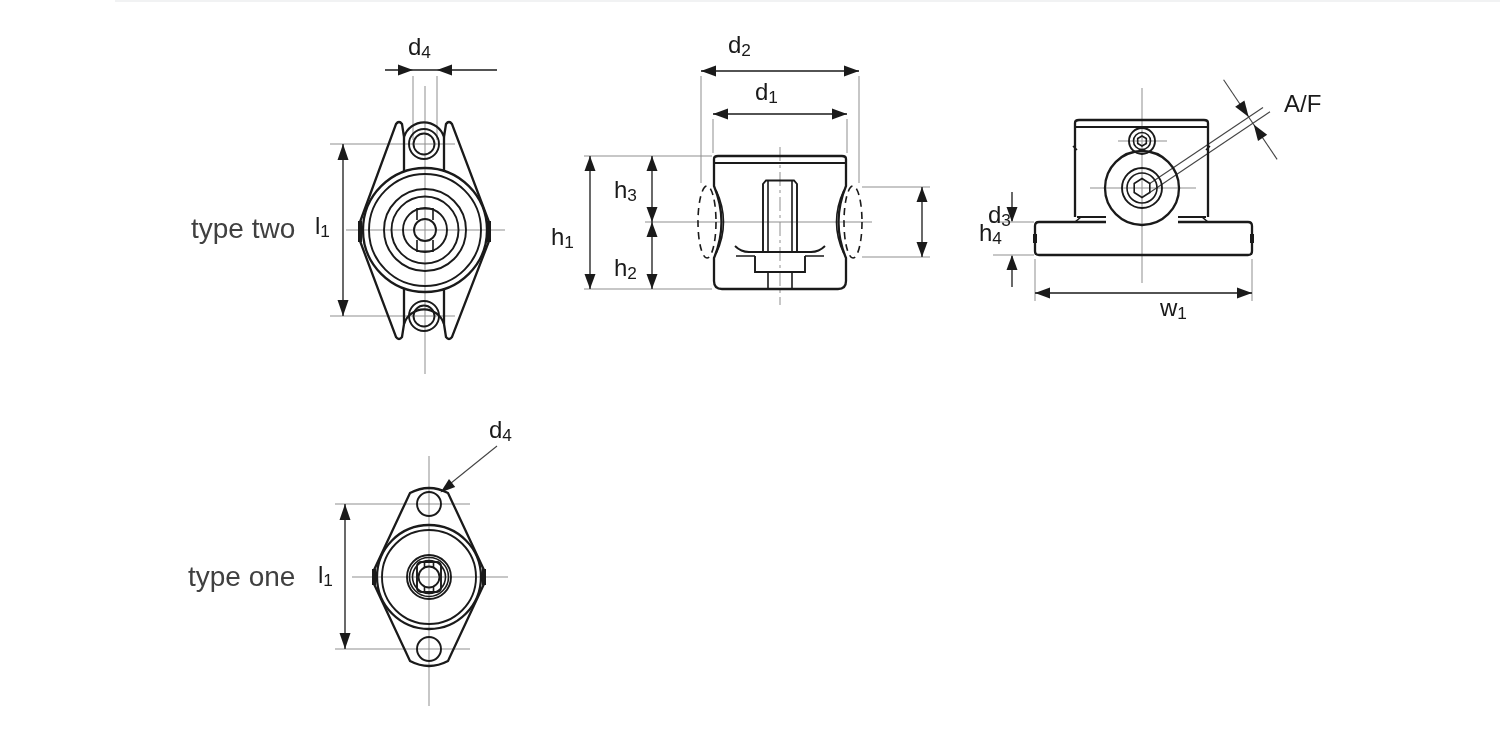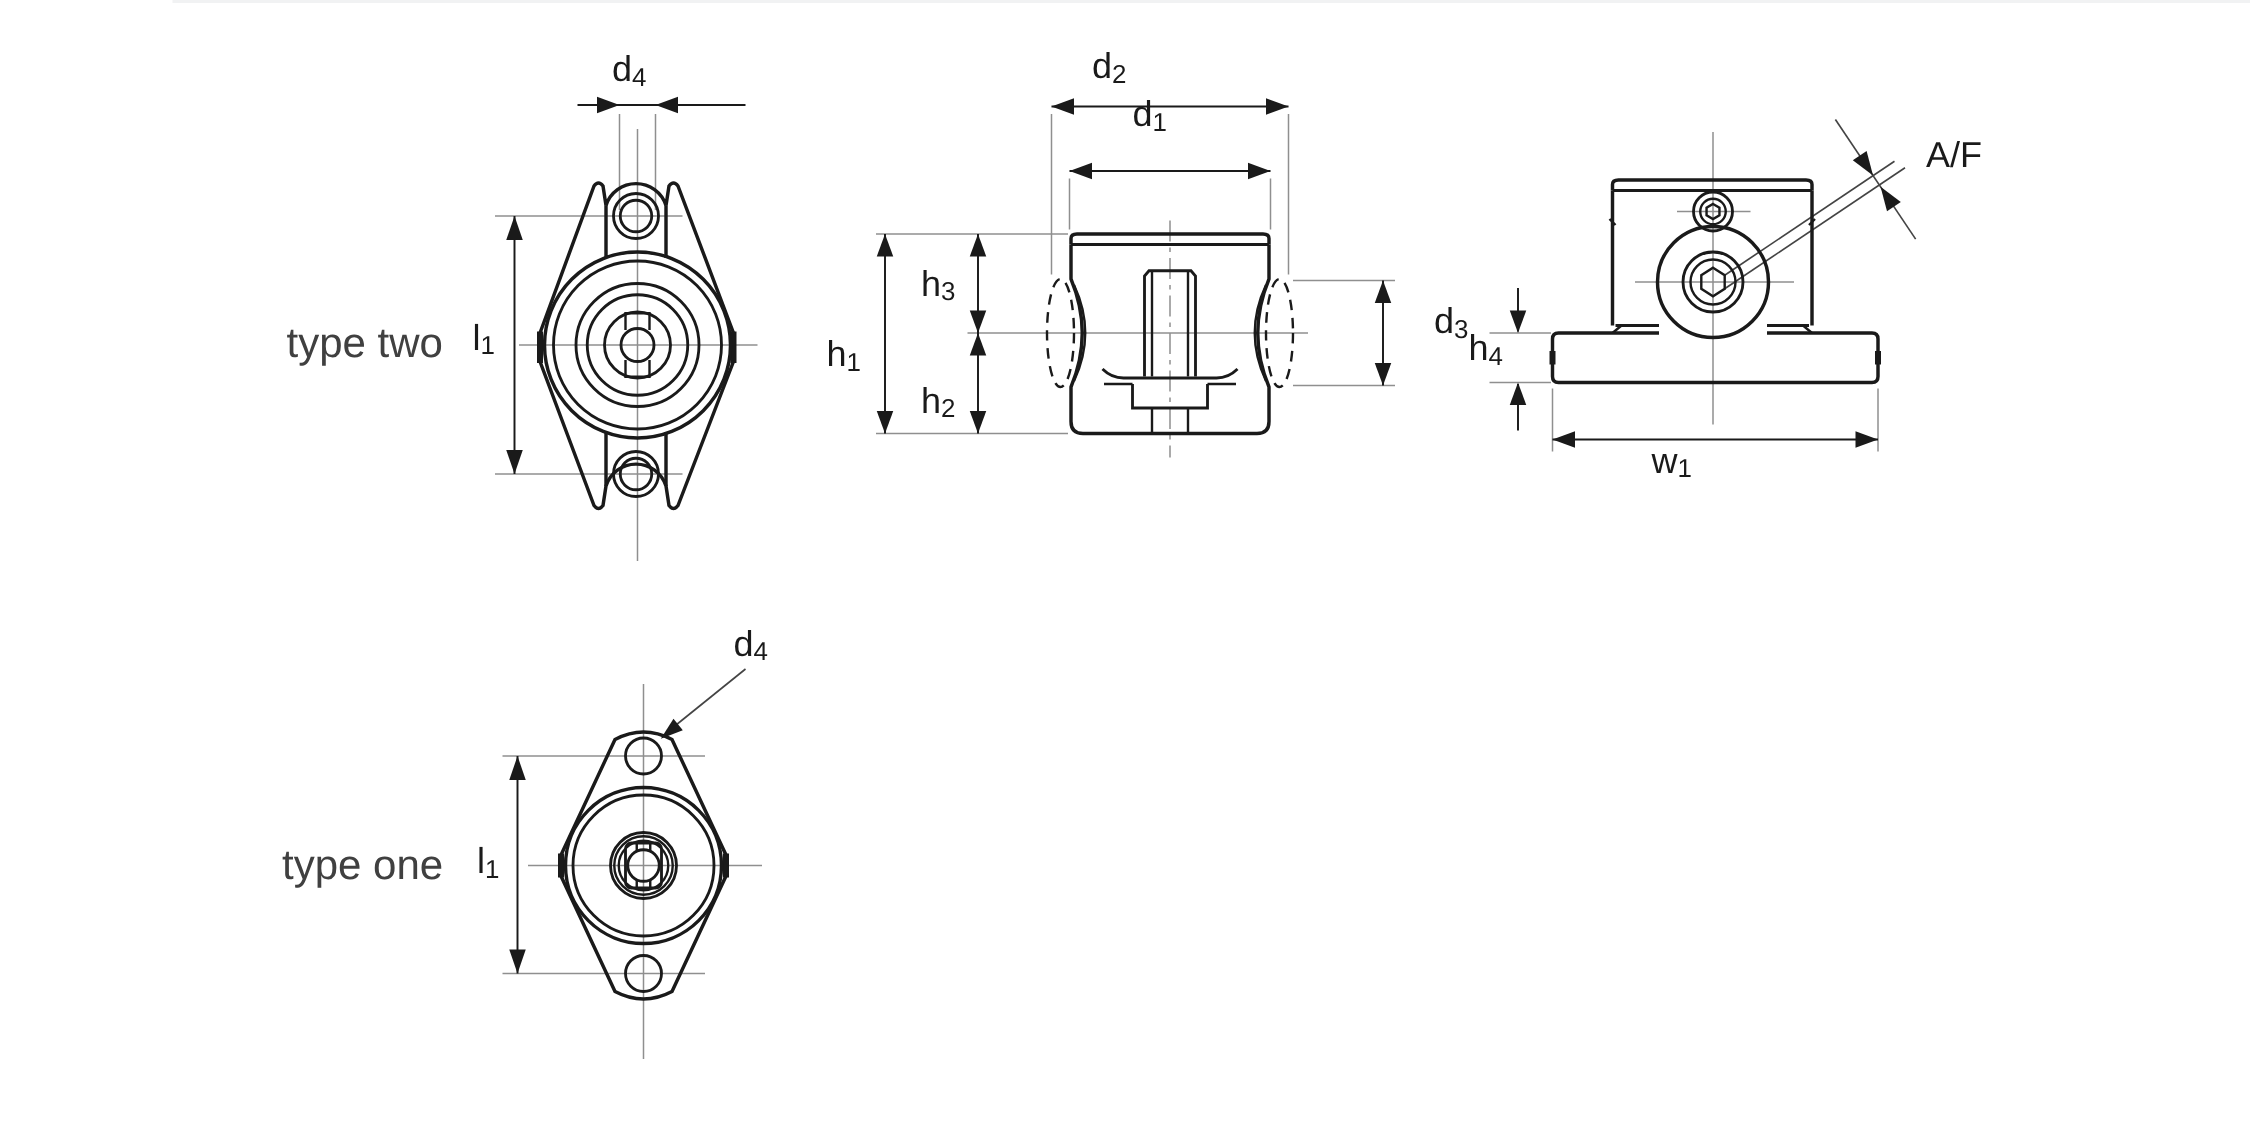--- a/index.html
+++ b/index.html
@@ -255,43 +255,43 @@
   <div class="lbl" style="left:408px;top:35px">
     <span>d</span><sub>4</sub>
   </div>
   <div class="lbl" style="left:315px;top:214px">
     <span>l</span><sub>1</sub>
   </div>
 
   <div class="lbl" style="left:728px;top:33px">
     <span>d</span><sub>2</sub>
   </div>
-  <div class="lbl" style="left:755px;top:65px">
+  <div class="lbl" style="left:755px;top:80px">
     <span>d</span><sub>1</sub>
   </div>
   <div class="lbl" style="left:551px;top:225px">
     <span>h</span><sub>1</sub>
   </div>
   <div class="lbl" style="left:614px;top:178px">
     <span>h</span><sub>3</sub>
   </div>
   <div class="lbl" style="left:614px;top:256px">
     <span>h</span><sub>2</sub>
   </div>
-  <div class="lbl" style="left:956px;top:203px">
+  <div class="lbl" style="left:988px;top:203px">
     <span>d</span><sub>3</sub>
   </div>
 
   <div class="lbl" style="left:1284px;top:92px">
     <span>A/F</span><sub></sub>
   </div>
   <div class="lbl" style="left:979px;top:221px">
     <span>h</span><sub>4</sub>
   </div>
-  <div class="lbl" style="left:1101px;top:296px">
+  <div class="lbl" style="left:1160px;top:296px">
     <span>w</span><sub>1</sub>
   </div>
 
   <div class="lbl" style="left:489px;top:418px">
     <span>d</span><sub>4</sub>
   </div>
   <div class="lbl" style="left:318px;top:563px">
     <span>l</span><sub>1</sub>
   </div>
 </div>

